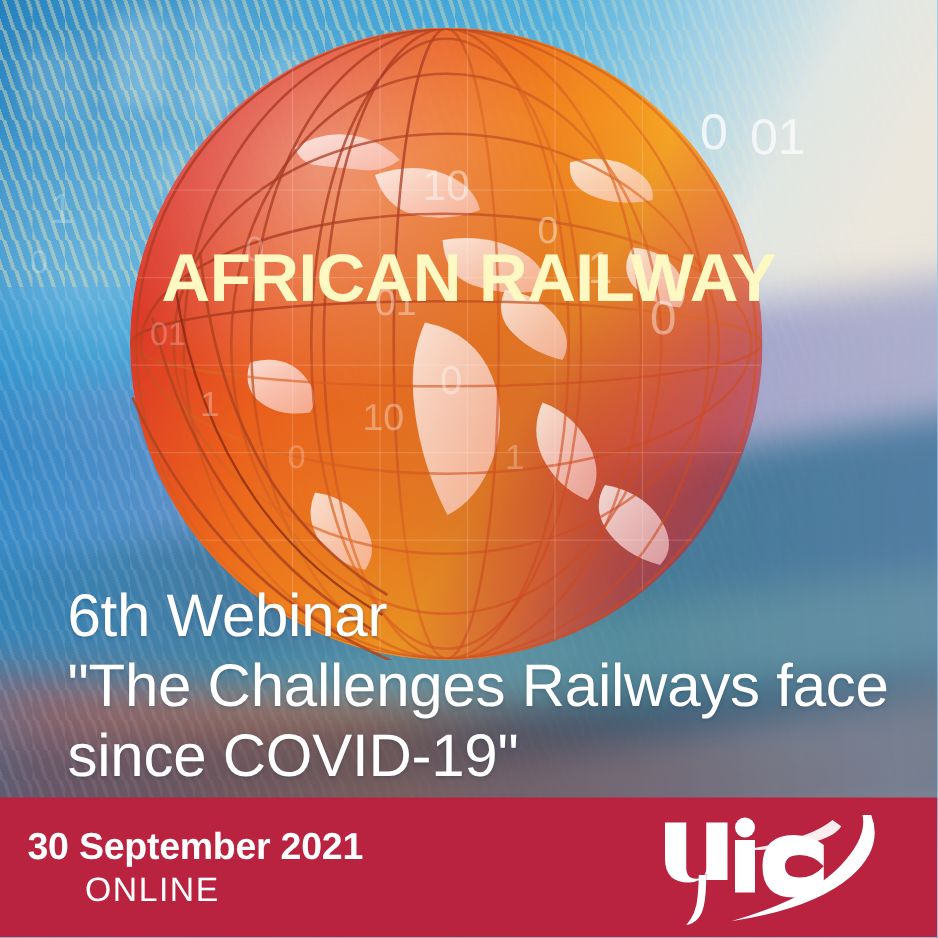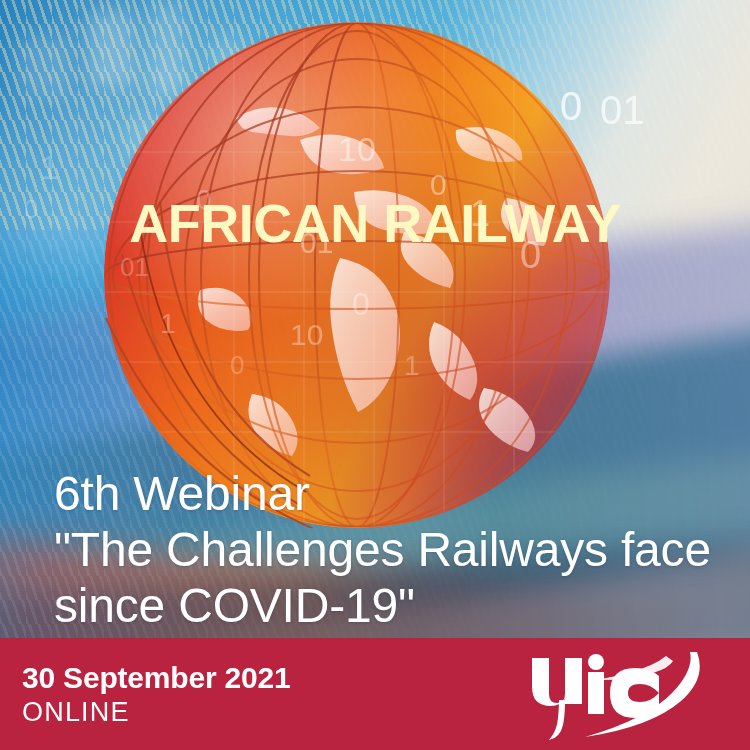--- a/index.html
+++ b/index.html
@@ -193,20 +193,21 @@
     font-size:30px;
     font-weight:700;
     line-height:1.18;
     letter-spacing:-0.2px;
   }
   #footer-mode {
     font-size:27px;
     font-weight:300;
     line-height:1.2;
     letter-spacing:1.2px;
+    margin-left:46px;
   }
   #uic-logo { width:178px; height:92px; margin-right:6px; }
 </style>
 </head>
 <body>
 
 <div id="poster">
 
   <div class="layer bg-base"></div>
   <div class="layer bg-sheen"></div>

